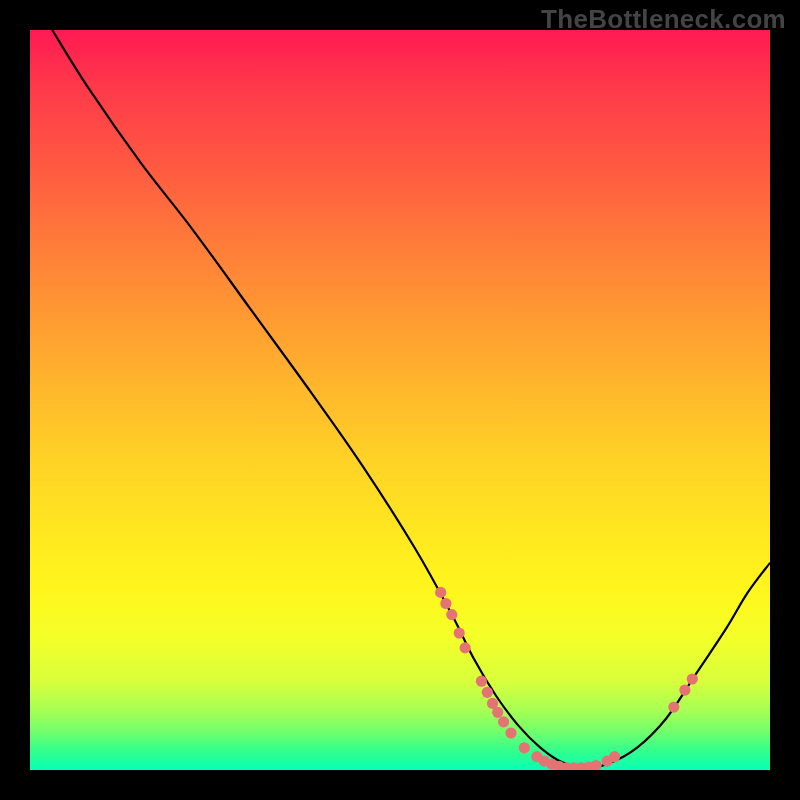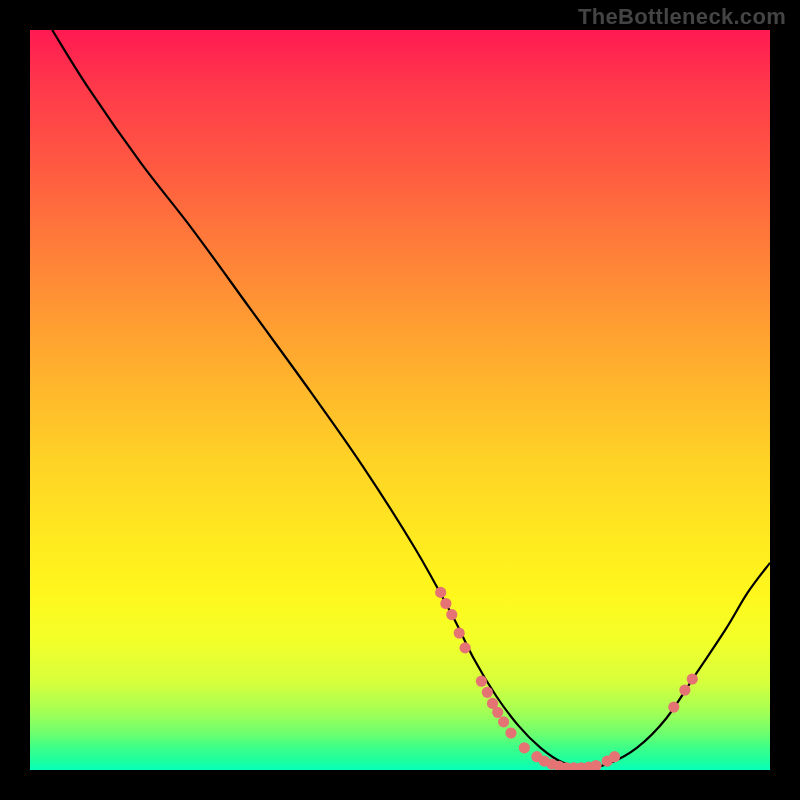--- a/index.html
+++ b/index.html
@@ -9,21 +9,21 @@
     background: #000;
     position: relative;
     font-family: Arial, sans-serif;
     overflow: hidden;
   }
   .watermark {
     position: absolute;
     top: 4px;
     right: 14px;
     color: #444;
-    font-size: 22px;
+    font-size: 26px;
     font-weight: bold;
     z-index: 10;
     letter-spacing: 0.3px;
     text-align: center;
   }
   .plot-area {
     position: absolute;
     left: 30px;
     top: 30px;
     width: 740px;

